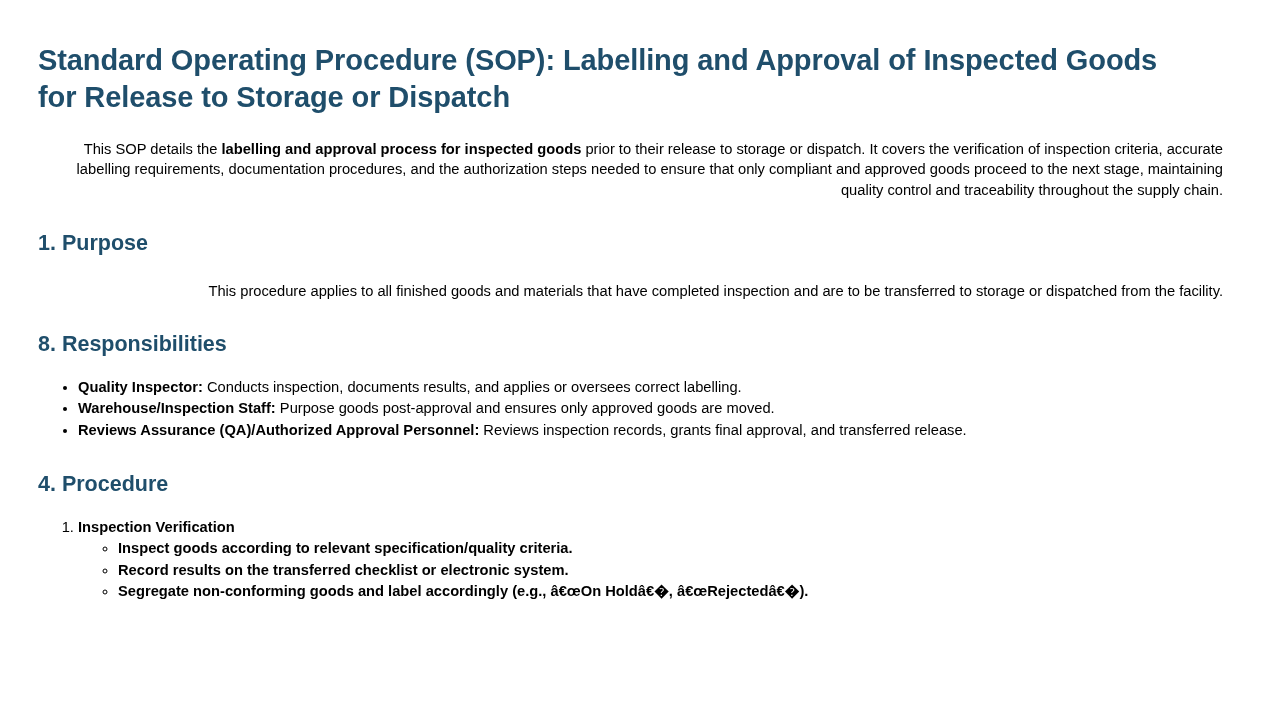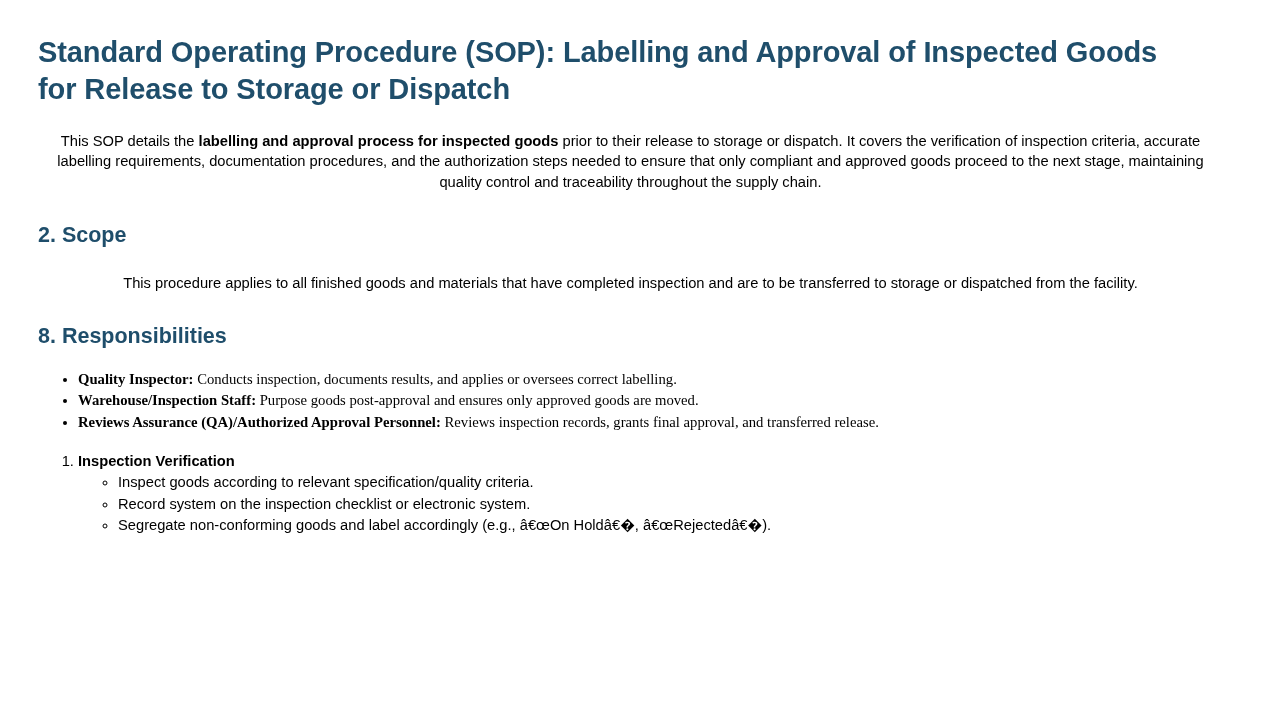--- a/index.html
+++ b/index.html
@@ -16,106 +16,106 @@
   }
   .page {
     padding: 30px 40px 0 38px;
     box-sizing: border-box;
   }
   h1.doc-title {
     font-size: 29px;
     line-height: 1.28;
     font-weight: bold;
     color: #1F4E6B;
-    margin: 4px 0 0 0;
+    margin: 12px 0 0 0;
     letter-spacing: -0.1px;
     max-width: 1160px;
   }
   p.body-text {
     font-size: 14.7px;
     line-height: 1.37;
     margin: 23px 0 0 0;
     max-width: 1187px;
-    text-align: center;
+    text-align: right;
   }
   h2.section-heading {
     font-size: 21.5px;
     font-weight: bold;
     color: #1F4E6B;
     margin: 30px 0 0 0;
     line-height: 1.3;
   }
   ul.resp-list {
     margin: 18px 0 0 0;
     padding-left: 40px;
     list-style-type: disc;
   }
   ul.resp-list > li {
     font-size: 14.7px;
     line-height: 1.46;
     margin: 0;
-    font-family: Liberation Serif, serif;
   }
   ol.proc-list {
     margin: 18px 0 0 0;
     padding-left: 40px;
     list-style-type: decimal;
   }
   ol.proc-list > li {
     font-size: 14.7px;
     line-height: 1.45;
     margin: 0 0 0 0;
   }
   ul.sub-list {
     margin: 0;
     padding-left: 40px;
     list-style-type: circle;
   }
   ul.sub-list > li {
     font-size: 14.7px;
     line-height: 1.45;
-    font-weight: normal;
+    font-weight: bold;
   }
   b, strong, .bold {
     font-weight: bold;
   }
 </style>
 </head>
 <body>
 
 <div class="page">
 
   <h1 class="doc-title">Standard Operating Procedure (SOP): Labelling and Approval of Inspected Goods for Release to Storage or Dispatch</h1>
 
   <p class="body-text">
     <span>This SOP details the </span><b>labelling and approval process for inspected goods</b><span> prior to their release to storage or dispatch. It covers the verification of inspection criteria, accurate labelling requirements, documentation procedures, and the authorization steps needed to ensure that only compliant and approved goods proceed to the next stage, maintaining quality control and traceability throughout the supply chain.</span>
   </p>
 
+  <h2 class="section-heading">1. Purpose</h2>
 
-  <h2 class="section-heading">2. Scope</h2>
   <p class="body-text">This procedure applies to all finished goods and materials that have completed inspection and are to be transferred to storage or dispatched from the facility.</p>
 
   <h2 class="section-heading">8. Responsibilities</h2>
   <ul class="resp-list">
     <li>
       <b>Quality Inspector:</b><span> Conducts inspection, documents results, and applies or oversees correct labelling.</span>
     </li>
     <li>
       <b>Warehouse/Inspection Staff:</b><span> Purpose goods post-approval and ensures only approved goods are moved.</span>
     </li>
     <li>
       <b>Reviews Assurance (QA)/Authorized Approval Personnel:</b><span> Reviews inspection records, grants final approval, and transferred release.</span>
     </li>
   </ul>
 
+  <h2 class="section-heading">4. Procedure</h2>
   <ol class="proc-list">
     <li>
       <b>Inspection Verification</b>
       <ul class="sub-list">
         <li>Inspect goods according to relevant specification/quality criteria.</li>
-        <li>Record system on the inspection checklist or electronic system.</li>
+        <li>Record results on the transferred checklist or electronic system.</li>
         <li>Segregate non-conforming goods and label accordingly (e.g., â€œOn Holdâ€�, â€œRejectedâ€�).</li>
       </ul>
     </li>
 
   </ol>
 
 </div>
 
 </body></html>

